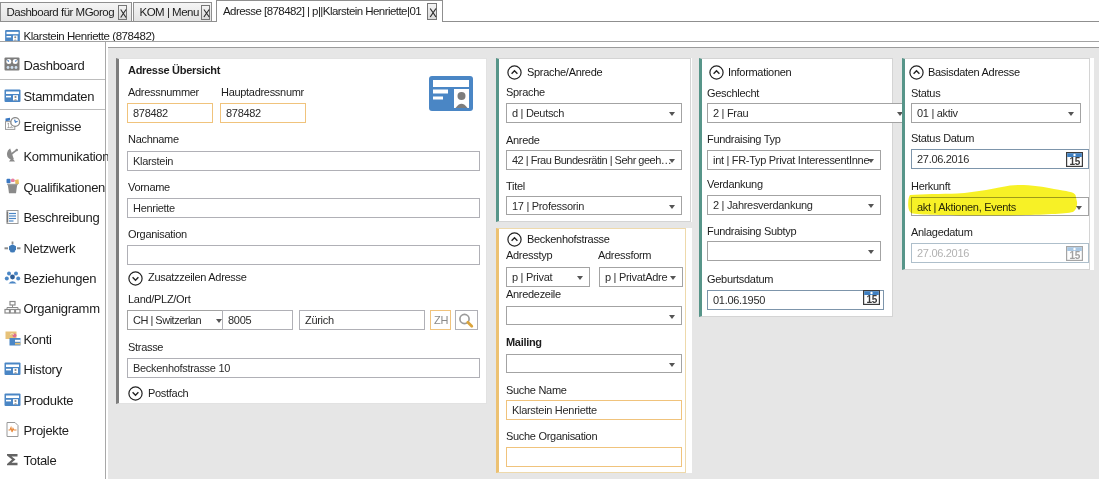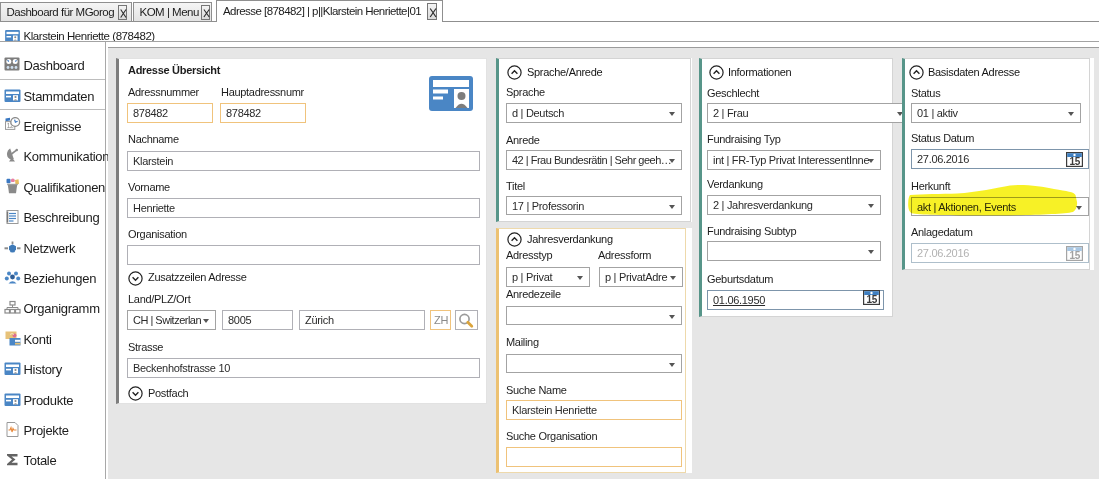--- a/index.html
+++ b/index.html
@@ -251,21 +251,21 @@
 <div class="lbl" style="left:128px;top:181px;">Vorname</div>
 <div class="fld" style="left:127px;top:198px;width:353px;">Henriette</div>
 <div class="lbl" style="left:128px;top:228px;">Organisation</div>
 <div class="fld" style="left:127px;top:245px;width:353px;"></div>
 <svg class="abs" style="left:128px;top:271px;" width="15" height="15">
  <circle cx="7.5" cy="7.5" r="6.6" fill="none" stroke="#222" stroke-width="1.2"></circle>
  <path d="M4.6 6.3 L7.5 9.2 L10.4 6.3" fill="none" stroke="#222" stroke-width="1.4"></path>
 </svg>
 <div class="lbl" style="left:148px;top:271px;">Zusatzzeilen Adresse</div>
 <div class="lbl" style="left:128px;top:293px;">Land/PLZ/Ort</div>
-<div class="fld dd" style="left:127px;top:310px;width:89px;letter-spacing:-0.5px;">CH | Switzerlan</div>
+<div class="fld dd" style="left:127px;top:310px;width:102px;letter-spacing:-0.5px;">CH | Switzerlan</div>
 <div class="fld" style="left:222px;top:310px;width:71px;">8005</div>
 <div class="fld" style="left:299px;top:310px;width:126px;">Zürich</div>
 <div class="fld ofld gray" style="left:430px;top:310px;width:21px;padding-left:3px;">ZH</div>
 <div class="fld" style="left:455px;top:310px;width:23px;padding-left:0;">
 <svg width="21" height="18" style="margin-top:1px;">
  <circle cx="8.5" cy="7" r="4.6" fill="none" stroke="#9b9b9b" stroke-width="1.7"></circle>
  <line x1="11.8" y1="10.2" x2="15.8" y2="14.2" stroke="#dba43c" stroke-width="2.8" stroke-linecap="round"></line>
 </svg></div>
 <div class="lbl" style="left:128px;top:341px;">Strasse</div>
 <div class="fld" style="left:127px;top:358px;width:353px;">Beckenhofstrasse 10</div>
@@ -286,28 +286,28 @@
 <div class="lbl" style="left:506px;top:134px;">Anrede</div>
 <div class="fld dd" style="left:506px;top:150px;width:176px;letter-spacing:-0.5px;">42 | Frau Bundesrätin | Sehr geeh…</div>
 <div class="lbl" style="left:506px;top:180px;">Titel</div>
 <div class="fld dd" style="left:506px;top:195.5px;width:176px;">17 | Professorin</div>
 
 <div class="panel" style="left:495.5px;top:227.5px;width:190.5px;height:245px;border-color:#eed9ab;border-left:3px solid #ecc172;"></div>
 <svg class="abs" style="left:506.5px;top:232px;" width="15" height="15">
  <circle cx="7.5" cy="7.5" r="6.6" fill="none" stroke="#222" stroke-width="1.2"></circle>
  <path d="M4.6 8.7 L7.5 5.8 L10.4 8.7" fill="none" stroke="#222" stroke-width="1.4"></path>
 </svg>
-<div class="hdrt" style="left:527px;top:233px;">Jahresverdankung</div>
+<div class="hdrt" style="left:527px;top:233px;">Beckenhofstrasse</div>
 <div class="lbl" style="left:506px;top:249px;">Adresstyp</div>
 <div class="lbl" style="left:598px;top:249px;">Adressform</div>
 <div class="fld dd" style="left:506px;top:267px;width:84px;">p | Privat</div>
 <div class="fld dd" style="left:599px;top:267px;width:84px;">p | PrivatAdre</div>
 <div class="lbl" style="left:506px;top:288px;">Anredezeile</div>
 <div class="fld dd" style="left:506px;top:305.5px;width:176px;"></div>
-<div class="lbl" style="left:506px;top:336px;">Mailing</div>
+<div class="lbl" style="left:506px;top:336px;font-weight:bold;">Mailing</div>
 <div class="fld dd" style="left:506px;top:353.5px;width:176px;"></div>
 <div class="lbl" style="left:506px;top:384px;">Suche Name</div>
 <div class="fld ofld" style="left:506px;top:400px;width:176px;">Klarstein Henriette</div>
 <div class="lbl" style="left:506px;top:430px;">Suche Organisation</div>
 <div class="fld ofld" style="left:506px;top:447px;width:176px;"></div>
 
 <div class="panel" style="left:699px;top:58px;width:194px;height:259px;border-left:3px solid #579589;"></div>
 <svg class="abs" style="left:709px;top:65px;" width="15" height="15">
  <circle cx="7.5" cy="7.5" r="6.6" fill="none" stroke="#222" stroke-width="1.2"></circle>
  <path d="M4.6 8.7 L7.5 5.8 L10.4 8.7" fill="none" stroke="#222" stroke-width="1.4"></path>
@@ -315,21 +315,21 @@
 <div class="hdrt" style="left:728px;top:66px;">Informationen</div>
 <div class="lbl" style="left:707px;top:87px;">Geschlecht</div>
 <div class="fld dd" style="left:707px;top:103px;width:203px;">2 | Frau</div>
 <div class="lbl" style="left:707px;top:133px;">Fundraising Typ</div>
 <div class="fld dd" style="left:707px;top:150px;width:174px;">int | FR-Typ Privat InteressentInne</div>
 <div class="lbl" style="left:707px;top:178px;">Verdankung</div>
 <div class="fld dd" style="left:707px;top:195px;width:174px;">2 | Jahresverdankung</div>
 <div class="lbl" style="left:707px;top:225px;">Fundraising Subtyp</div>
 <div class="fld dd" style="left:707px;top:241px;width:174px;"></div>
 <div class="lbl" style="left:707px;top:273px;">Geburtsdatum</div>
-<div class="fld datefld" style="left:707px;top:290px;width:177px;text-decoration:underline;">01.06.1950</div>
+<div class="fld datefld" style="left:707px;top:290px;width:177px;">01.06.1950</div>
 <svg class="abs" style="left:863px;top:290px;" width="17" height="15">
  <rect x="0.6" y="0.6" width="15.8" height="13.8" fill="#fff" stroke="#3c3c3c" stroke-width="1.2"></rect>
  <rect x="1.2" y="1.2" width="14.6" height="3.8" fill="#3e7fc1"></rect>
  <circle cx="8.5" cy="3" r="1.2" fill="#fff"></circle>
  <text x="8.8" y="13" font-size="10" font-weight="bold" text-anchor="middle" fill="#3a3a3a" font-family="Liberation Sans">15</text>
 </svg>
 
 <div class="panel" style="left:902px;top:58px;width:188px;height:212px;border-left:3px solid #579589;"></div>
 <svg class="abs" style="left:909px;top:65px;" width="15" height="15">
  <circle cx="7.5" cy="7.5" r="6.6" fill="none" stroke="#222" stroke-width="1.2"></circle>

